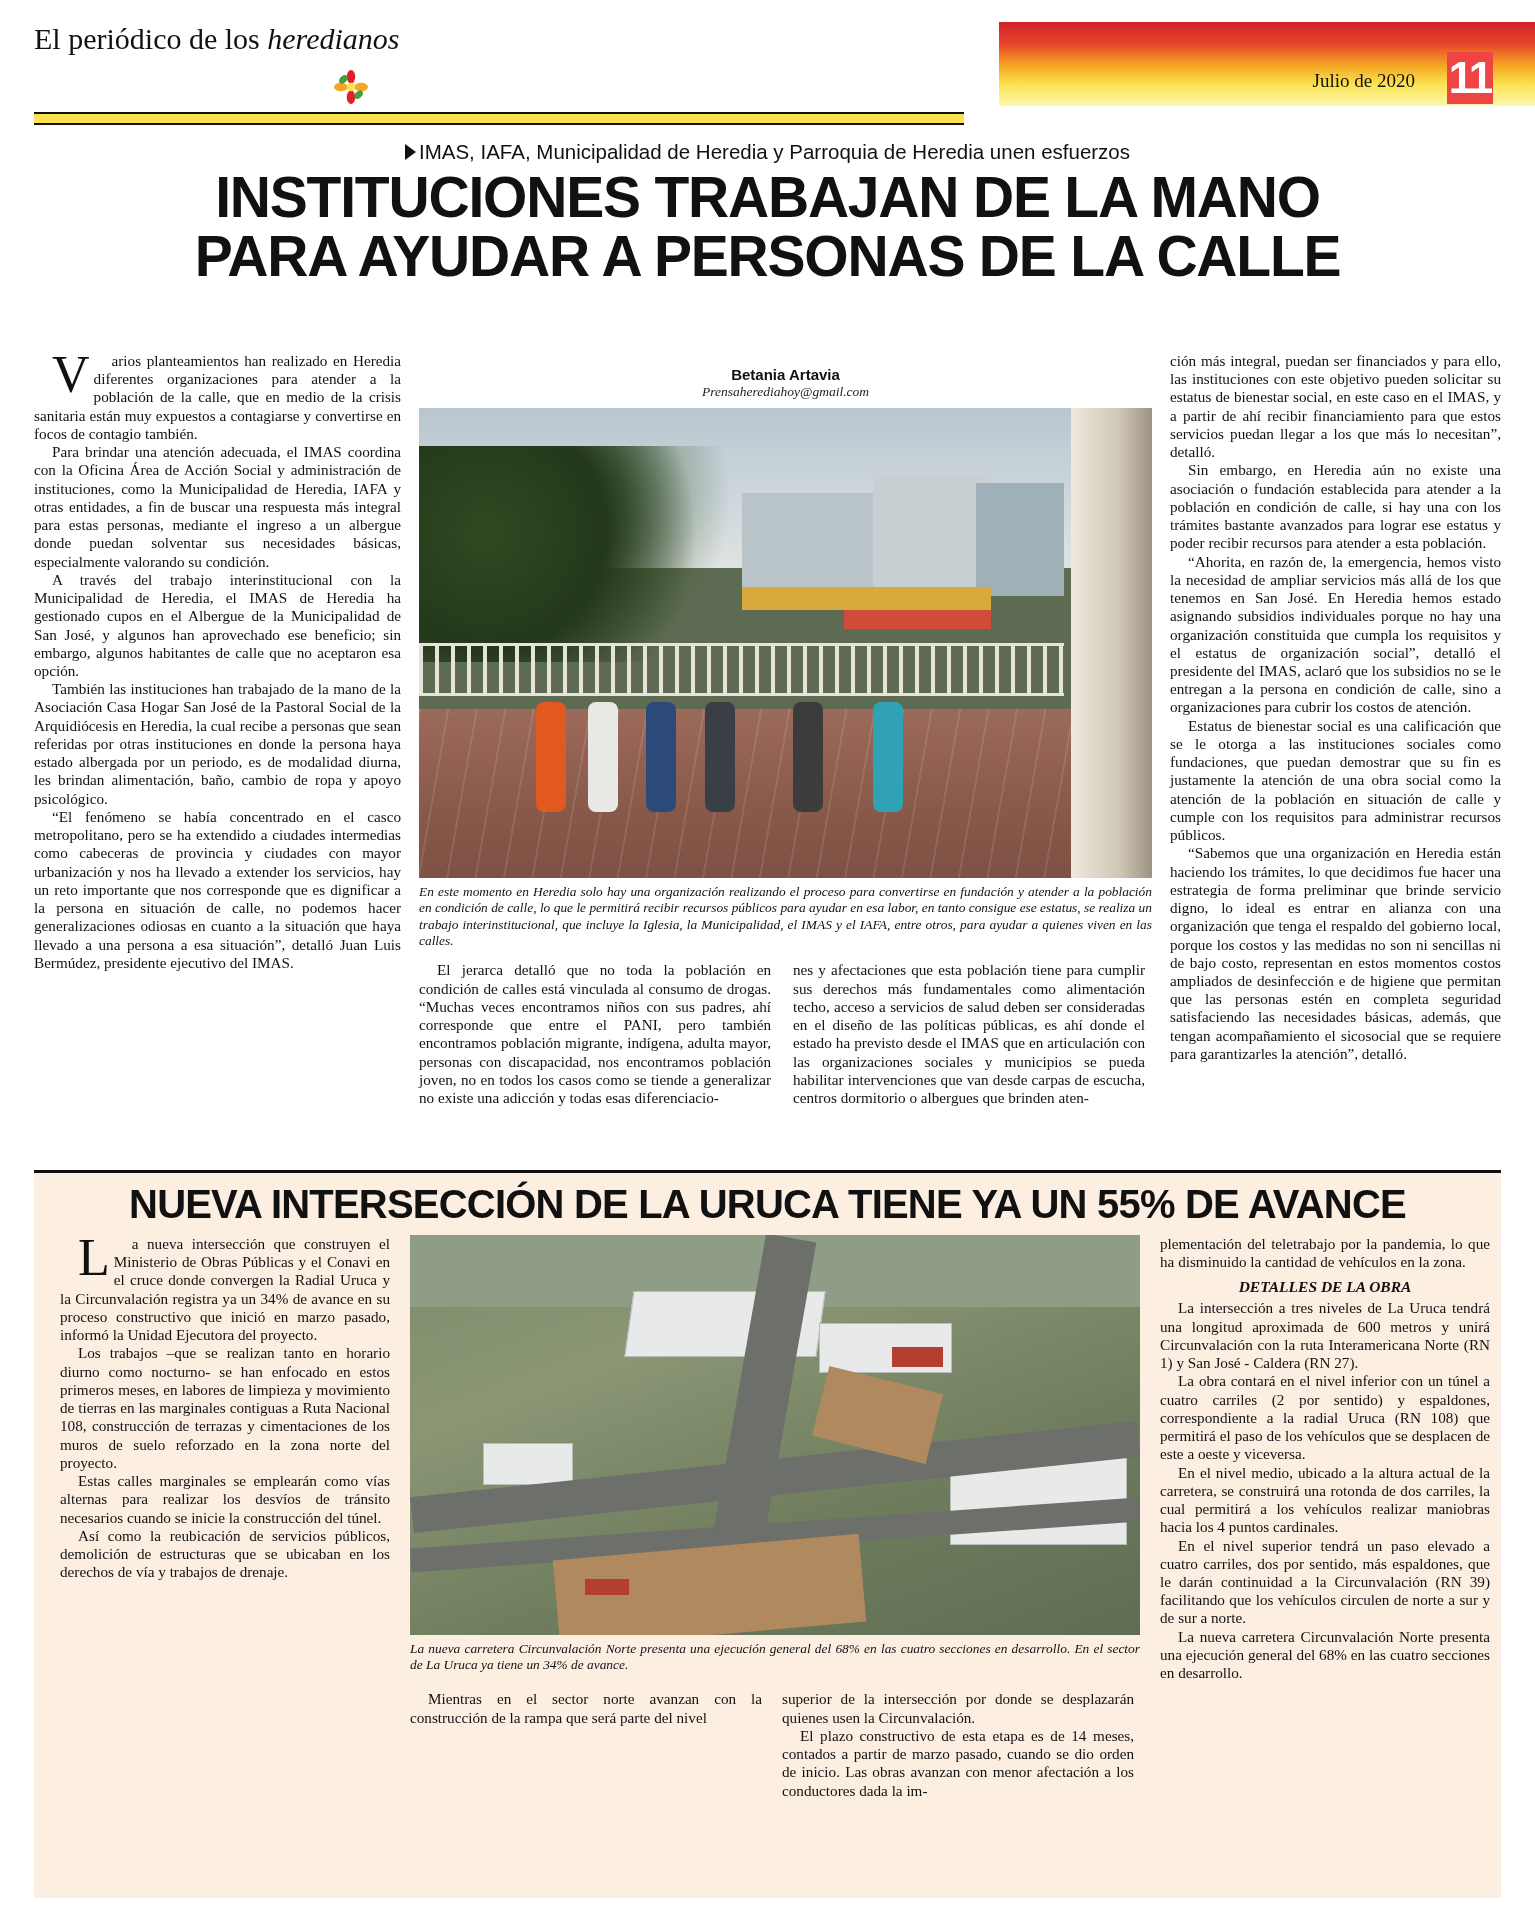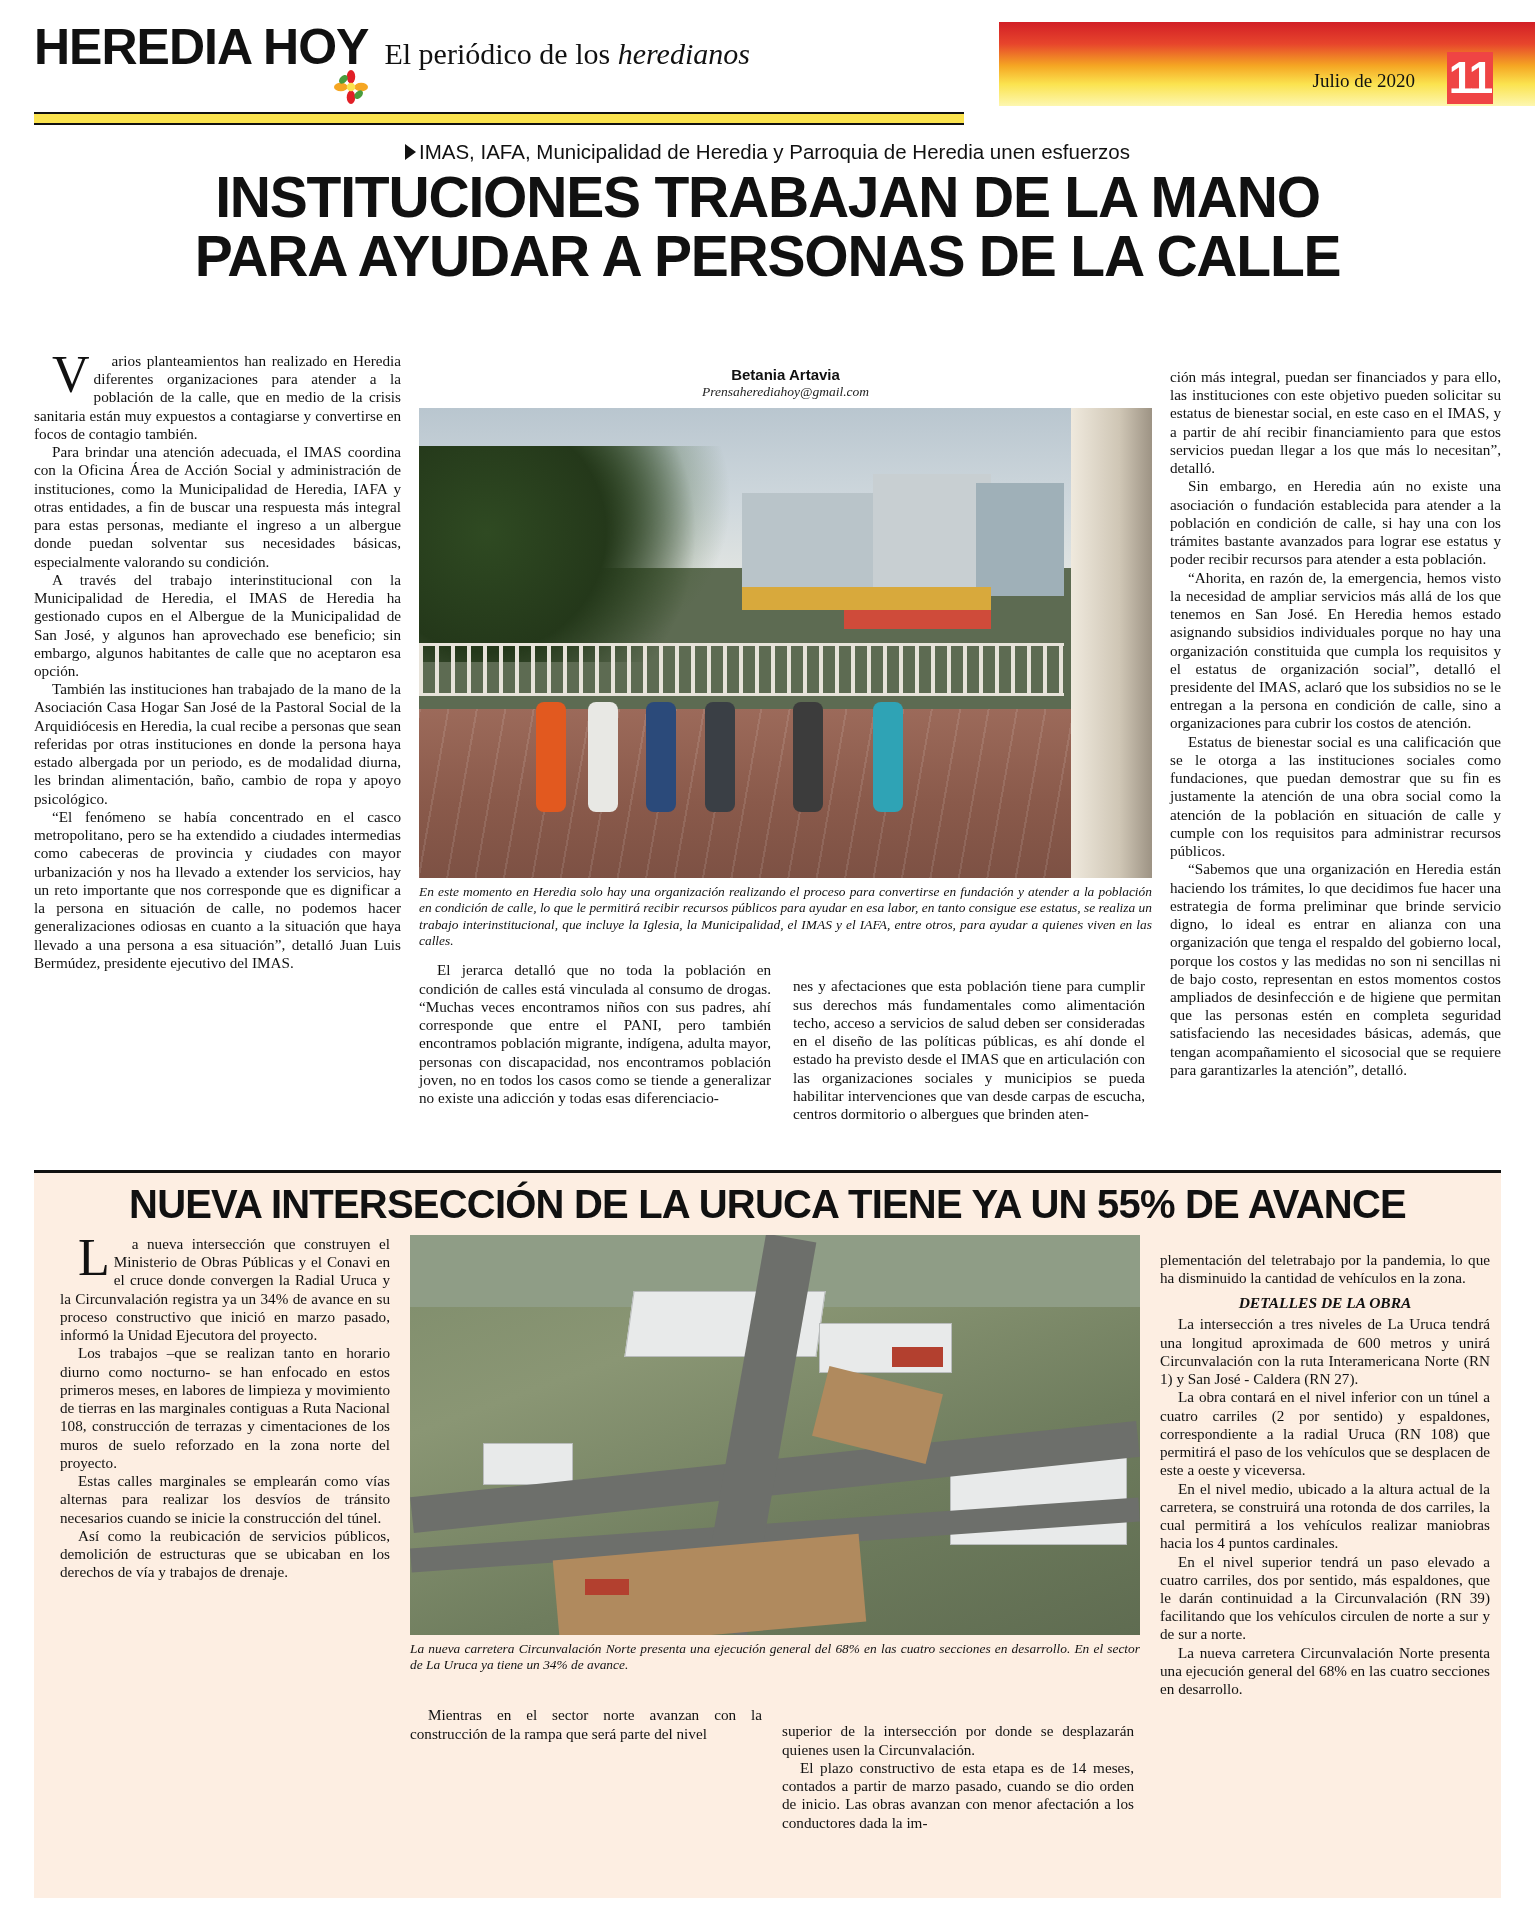--- a/index.html
+++ b/index.html
@@ -138,21 +138,21 @@
     column-gap:18px;
   }
   p{
     margin:0;
     font-size:15.2px;
     line-height:1.2;
     text-align:justify;
     text-indent:18px;
     hyphens:auto;
   }
-  p.noind{text-indent:0;margin-top:16px;}
+  p.noind{text-indent:0;}
   .dropcap::first-letter{
     float:left;
     font-size:52px;
     line-height:42px;
     padding:2px 4px 0 0;
     font-family:"Liberation Serif", serif;
     font-weight:normal;
   }
 
   .photo-main{
@@ -248,21 +248,20 @@
   .a-dirt{position:absolute;background:#b08a5e;}
   .a-red{position:absolute;background:#b3402f;}
 </style>
 </head>
 <body>
 
 <div class="page">
 
   <div class="masthead">
     <div class="mast-left">
-      <span class="mast-title">HEREDIA HOY</span>
       <span class="mast-sub"><span>El periódico de los </span><i>heredianos</i></span>
     </div>
 
     <svg class="mast-flower" viewBox="0 0 40 40">
       <g>
         <ellipse cx="20" cy="8" rx="5" ry="8" fill="#e11f26"></ellipse>
         <ellipse cx="20" cy="32" rx="5" ry="8" fill="#e11f26"></ellipse>
         <ellipse cx="8" cy="20" rx="8" ry="5" fill="#f5a623"></ellipse>
         <ellipse cx="32" cy="20" rx="8" ry="5" fill="#f5a623"></ellipse>
         <ellipse cx="11" cy="11" rx="6" ry="4" fill="#4a9c3c" transform="rotate(-45 11 11)"></ellipse>

